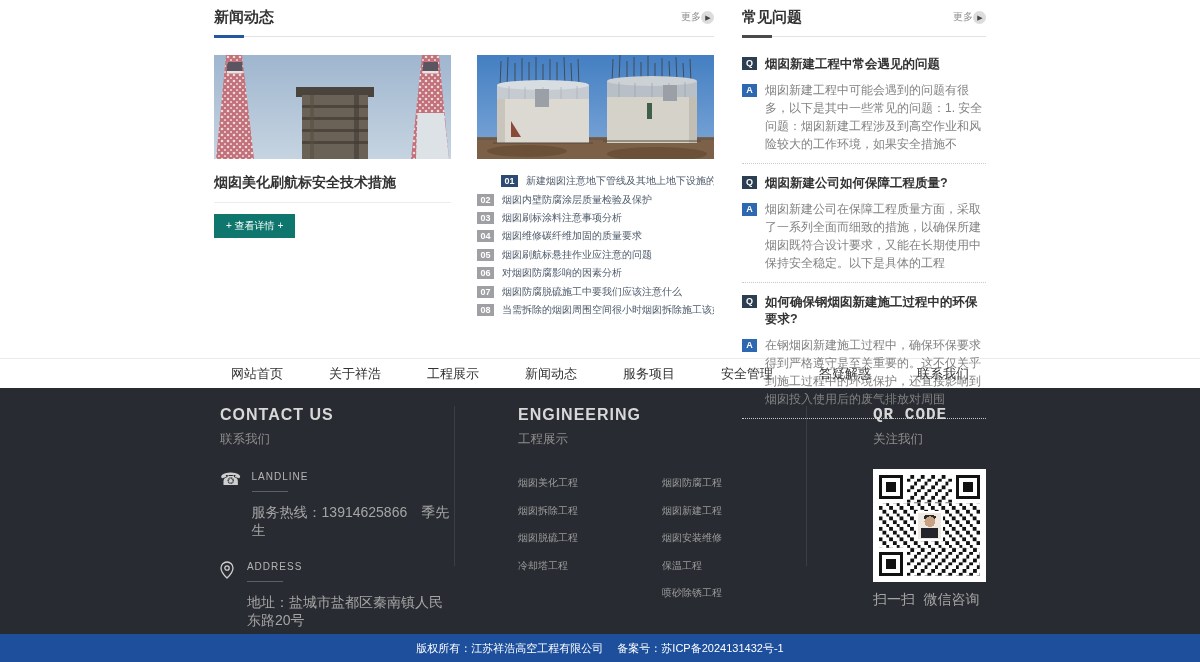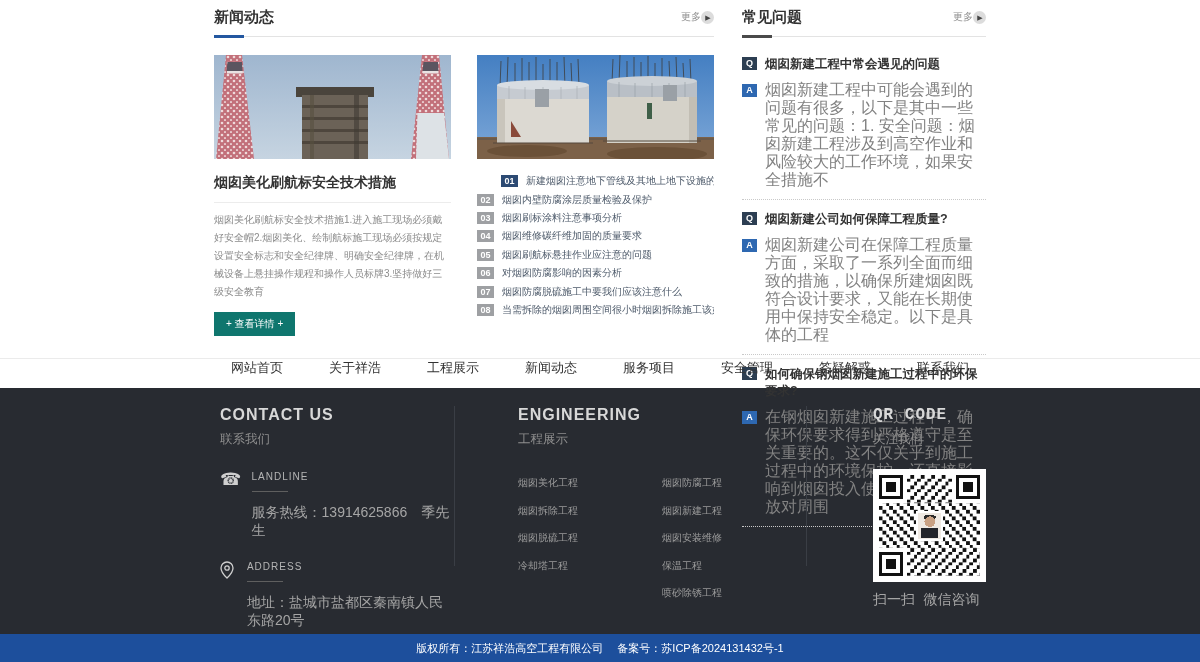--- a/index.html
+++ b/index.html
@@ -42,25 +42,25 @@
   .badge.active { background:#2c4a73;margin-left:24px; }
   .item-text { font-size:10px; color:#4e5b6b; white-space:nowrap; overflow:hidden; }
 
   .faq-list { margin-top:19px; }
   .q-row { display:flex; align-items:flex-start; gap:8px; cursor:pointer; }
   .qa-badge { flex:0 0 15px; height:13px; line-height:13px; text-align:center; font-size:9px; font-weight:bold; color:#fff; }
   .q-badge { background:#2c3e52; margin-top:1px; }
   .a-badge { background:#2e68b1; margin-top:3px; }
   .q-text { font-size:12.5px; font-weight:bold; color:#333; }
   .a-row { display:flex; gap:8px; margin-top:8px; }
-  .a-text { font-size:16px; color:#828282; line-height:18px; flex:1; margin:0; }
+  .a-text { font-size:12px; color:#828282; line-height:18px; flex:1; margin:0; }
   .faq-sep { border-bottom:1px dotted #c9c9c9; margin:10px 0 11px; }
 
   
-  .nav-strip { border-top:1px solid #ebebeb; height:30px; display:flex; justify-content:center; align-items:flex-start; gap:46px; background:#fff; }
+  .nav-strip { border-top:1px solid #ebebeb; height:30px; display:flex; justify-content:center; align-items:center; gap:46px; background:#fff; }
   .nav-link { font-size:13px; color:#333; text-decoration:none; cursor:pointer; }
 
   
   .site-footer { background:#282b31; height:246px; padding-top:18px; }
   .footer-cols { display:flex; align-items:flex-start; }
   .fcol1 { width:278px; padding-left:6px; border-right:1px solid #3a3e45; height:160px; }
   .fcol2 { width:322px; padding-left:31px; border-right:1px solid #3a3e45; height:160px; }
   .fcol3 { flex:1; padding-left:34px;font-family:Liberation Mono, monospace; }
   .fhead { font-size:16px; font-weight:bold; color:#d8d8d8; letter-spacing:1px; }
   .fsub { font-size:12.5px; color:#8f8f8f; margin-top:7px; }
@@ -132,21 +132,20 @@
             <polygon points="12.5,16 28.5,16 28,7 13.5,7" fill="#5a5560"></polygon>
             <rect x="13" y="16" width="15.5" height="2.5" fill="#e8e2e2"></rect>
 
             <polygon points="197,104 235,104 225,0 208,0" fill="url(#chkp)"></polygon>
             <polygon points="202,104 235,104 230,58 203.5,58" fill="#dde2e6"></polygon>
             <polygon points="208.5,16 224.5,16 224,7 209.5,7" fill="#5a5560"></polygon>
             <rect x="209" y="16" width="15.5" height="2.5" fill="#e8e2e2"></rect>
           </svg>
           <div class="art-title">烟囱美化刷航标安全技术措施</div>
           <div class="art-divider"></div>
-          <p class="art-text" style="margin:8px 0 0">烟囱美化刷航标安全技术措施1.进入施工现场必须戴好安全帽2.烟囱美化、绘制航标施工现场必须按规定设置安全标志和安全纪律牌、明确安全纪律牌，在机械设备上悬挂操作规程和操作人员标牌3.坚持做好三级安全教育</p>
           <button class="detail-btn">+ 查看详情 +</button>
         </div>
 
         <div class="news-col">
           <svg class="photo" viewBox="0 0 237 104" preserveAspectRatio="none">
             <defs>
               <linearGradient id="sky2" x1="0" y1="0" x2="0" y2="1">
                 <stop offset="0" stop-color="#447fc2"></stop>
                   <stop offset="1" stop-color="#7ea8d8"></stop>
               </linearGradient>

